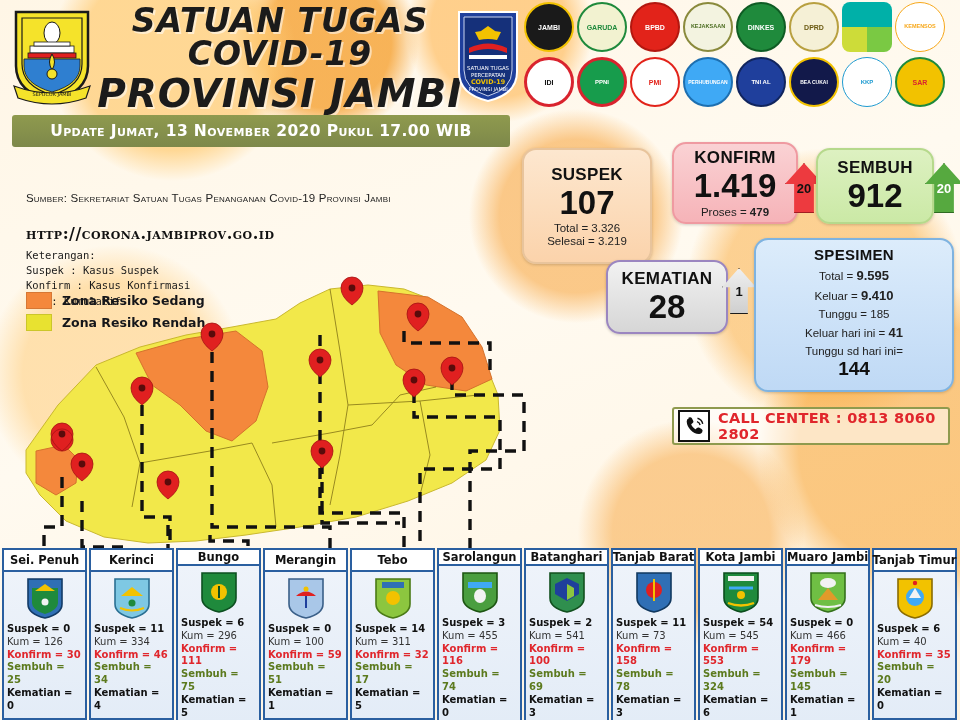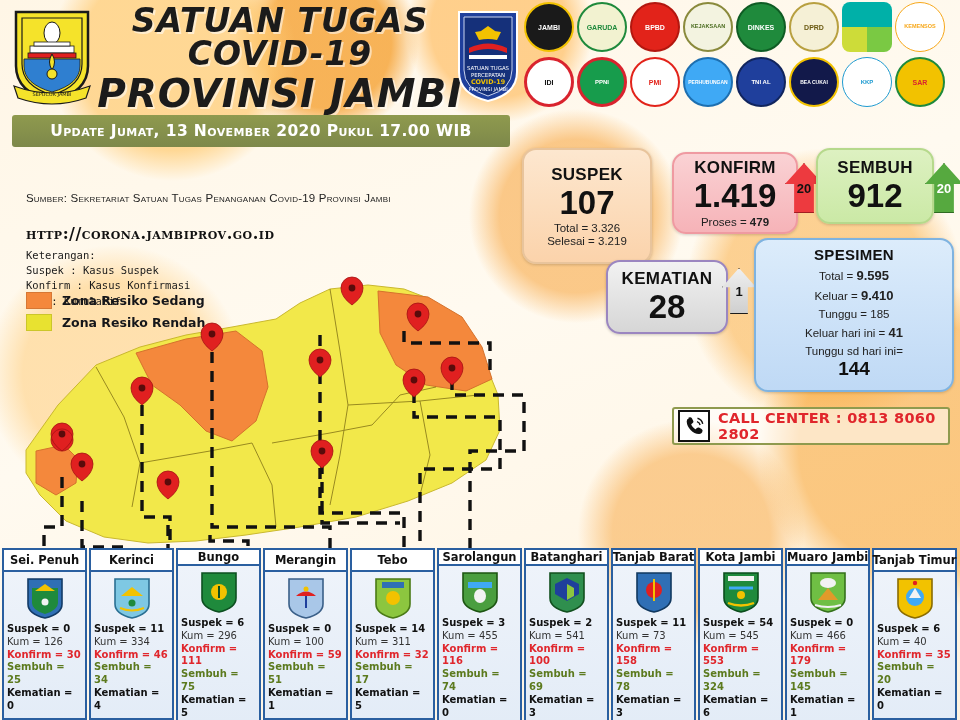--- a/index.html
+++ b/index.html
@@ -98,21 +98,21 @@
   .stat .lbl { font-weight:bold; font-size:17px; color:#111; letter-spacing:.3px; }
   .stat .big { font-weight:bold; font-size:33px; color:#111; line-height:1.05; margin-top:1px;}
   .stat .sub { font-size:11.5px; color:#222; margin-top:2px; }
 
   .stat-suspek {
     left:522px; top:148px; width:130px; height:116px;
     background:linear-gradient(180deg,#fde7cf 0%, #fbd3ab 100%);
     border:2px solid #e8c49c; box-shadow:0 1px 3px rgba(0,0,0,.18);
   }
   .stat-konfirm {
-    left:672px; top:152px; width:126px; height:82px;
+    left:672px; top:142px; width:126px; height:82px;
     background:linear-gradient(180deg,#fad2d4 0%, #f6b3b8 100%);
     border:2px solid #ef9aa1; box-shadow:0 1px 3px rgba(0,0,0,.18);
   }
   .stat-sembuh {
     left:816px; top:148px; width:118px; height:76px;
     background:linear-gradient(180deg,#ddf1c1 0%, #cbe9a6 100%);
     border:2px solid #b6d98c; box-shadow:0 1px 3px rgba(0,0,0,.18);text-align:right;
   }
   .stat-kematian {
     left:606px; top:260px; width:122px; height:74px;

